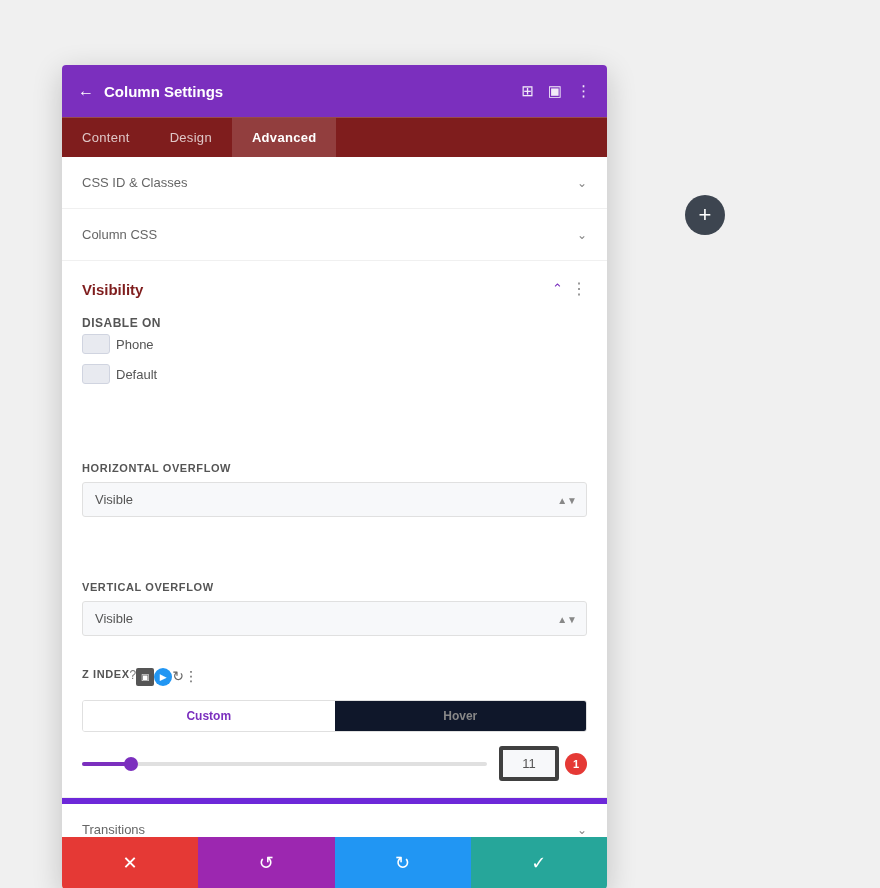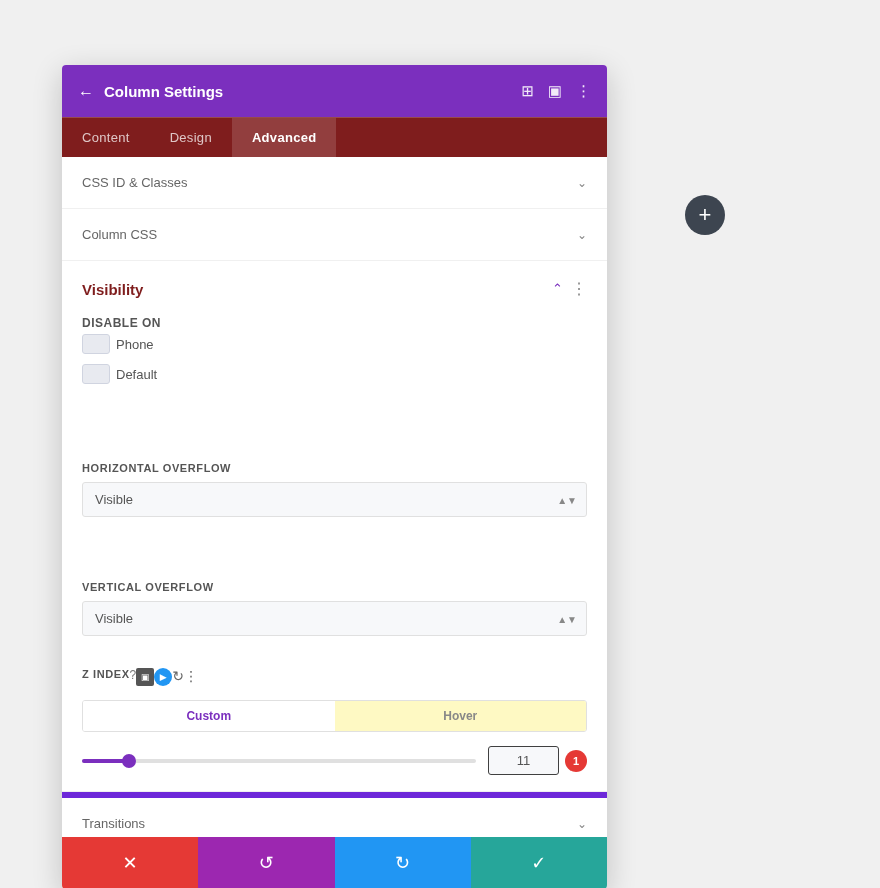--- a/index.html
+++ b/index.html
@@ -302,21 +302,21 @@
       margin-bottom: 14px;
     }
 
     .toggle-tab {
       flex: 1;
       padding: 8px;
       text-align: center;
       font-size: 12px;
       font-weight: 600;
       cursor: pointer;
-      background: #fef9c3;
+      background: #0f172a;
       color: #888;
     }
 
     .toggle-tab.active {
       background: white;
       color: #7b2fbe;
     }
 
     
     .slider-row {
@@ -356,23 +356,23 @@
     }
 
     .slider-value-wrapper {
       position: relative;
       display: flex;
       align-items: center;
       gap: 6px;
     }
 
     .slider-value {
-      width: 71px;
+      width: 60px;
       padding: 6px 8px;
-      border: 1px solid #404040;
+      border: 4px solid #404040;
       border-radius: 3px;
       font-size: 13px;
       text-align: center;
       color: #555;
       background: #f7f8fa;
     }
 
     .badge-red {
       width: 22px;
       height: 22px;

